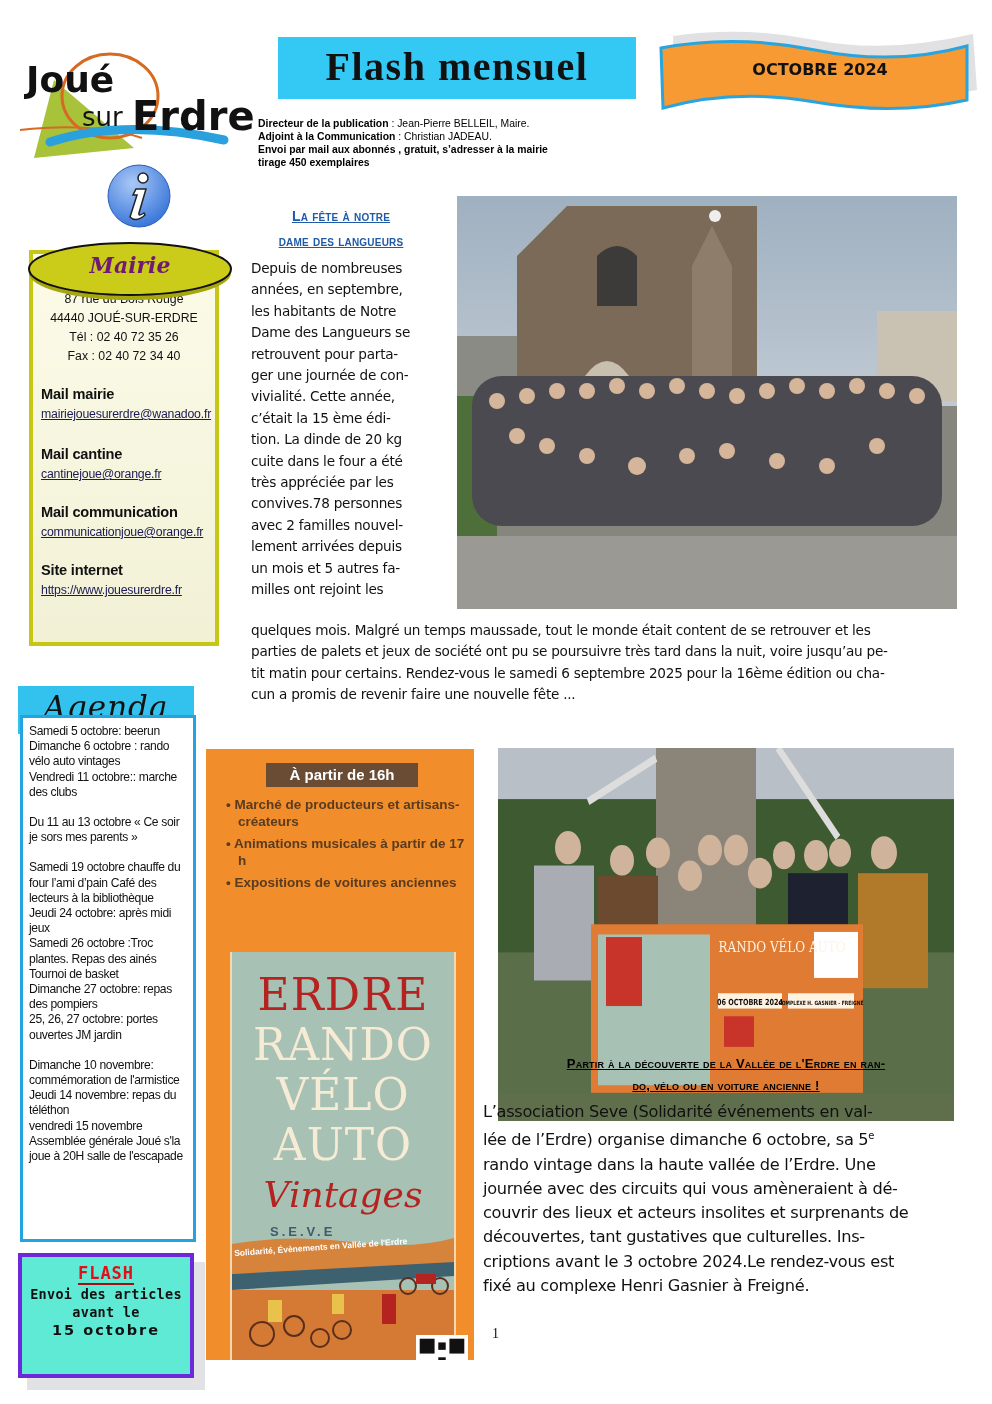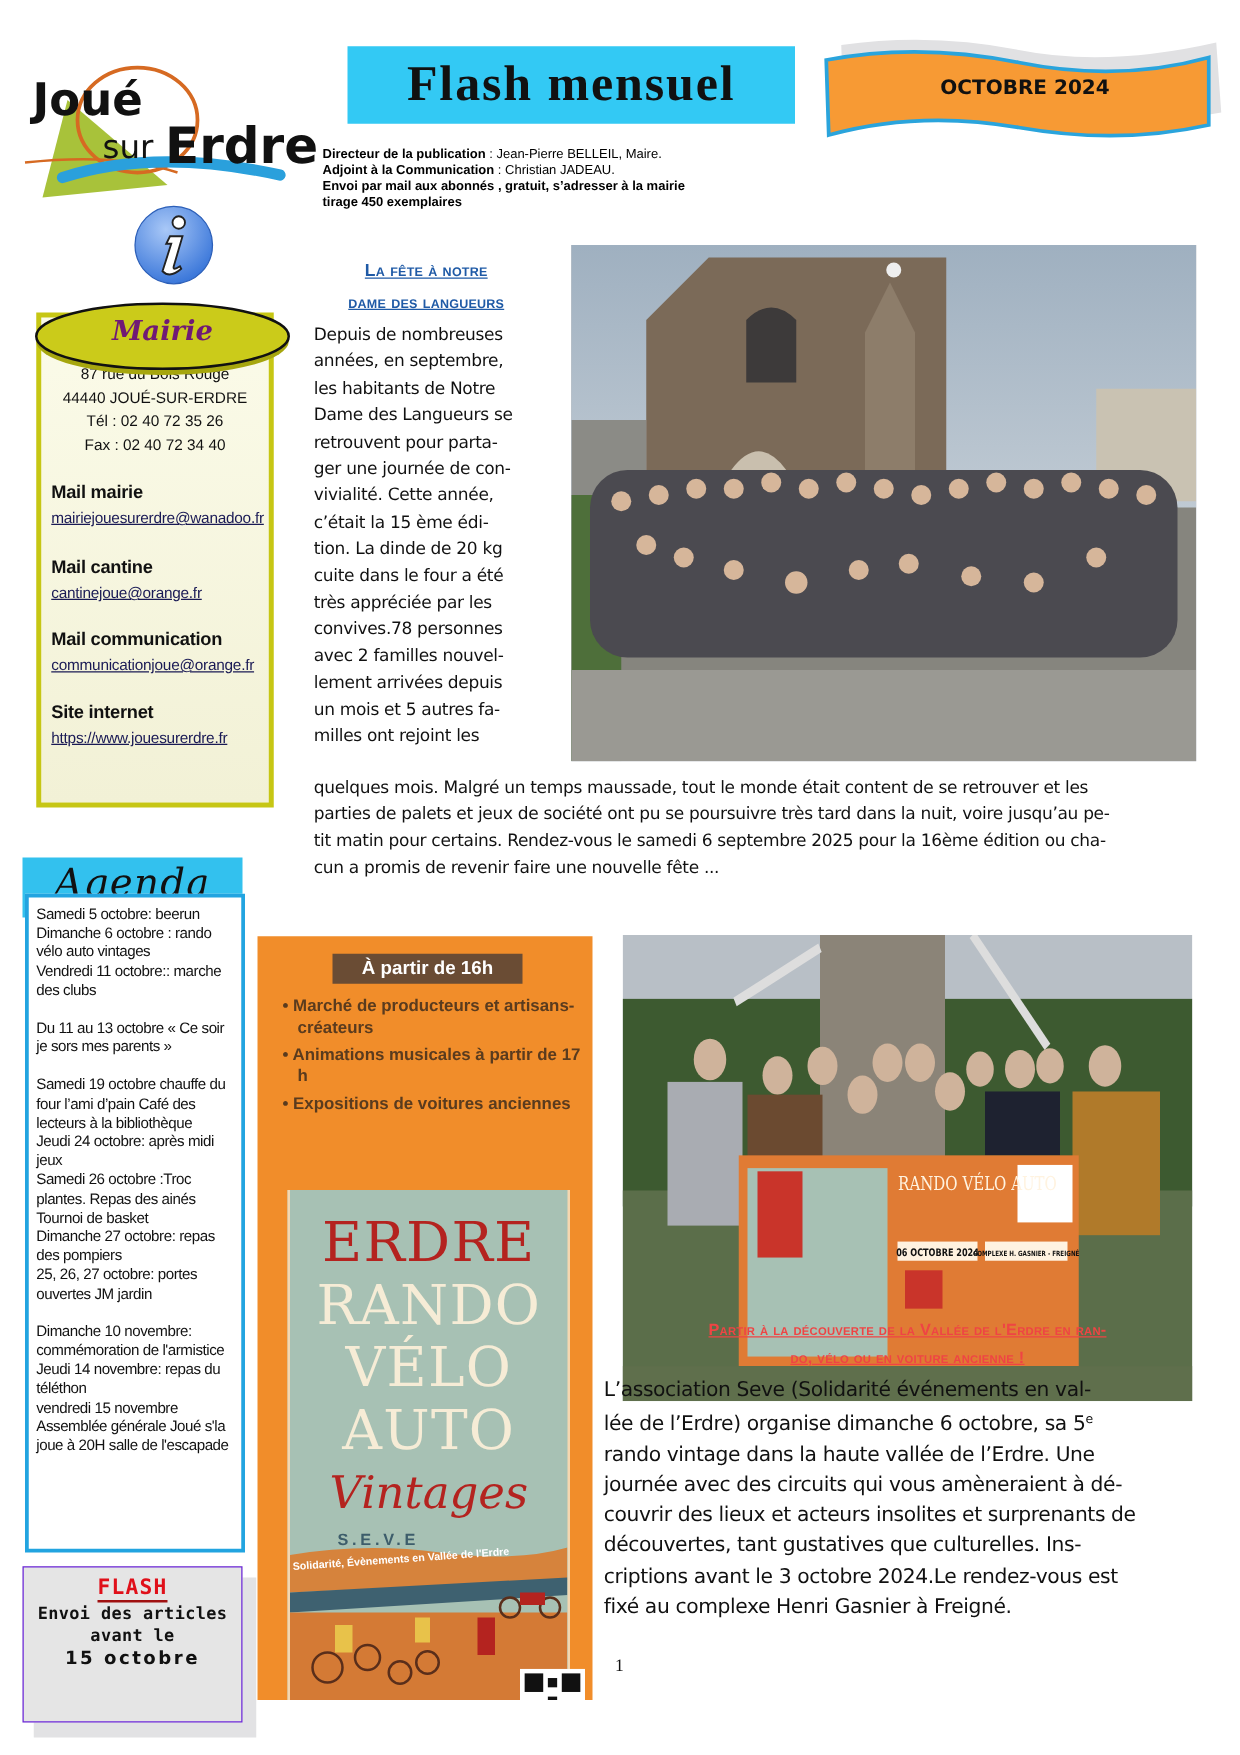--- a/index.html
+++ b/index.html
@@ -45,21 +45,21 @@
   #agenda-head { left: 18px; top: 659px; width: 176px; height: 48px; background: #33c1ee; margin-top: 27px; }
   #agenda-title { position: absolute; left: 0; right: 0; top: 3px; text-align: center; font-family: "DejaVu Serif", serif;
     font-style: italic; font-size: 31px; color: #111; letter-spacing: 1px; }
   #agenda-box { left: 20px; top: 715px; width: 176px; height: 527px; border: 3px solid #22a4e0; box-sizing: border-box; background: #fff; }
   #agenda-list { position: absolute; left: 6px; top: 6px; width: 162px; font-size: 12.1px; line-height: 15.2px; color: #111; letter-spacing: -0.35px; }
   #agenda-list .u { }
   #agenda-list .gap { height: 15px; }
 
   
   #flash-shadow { left: 27px; top: 1262px; width: 178px; height: 128px; background: #e2e2e4; }
-  #flash-box { left: 18px; top: 1253px; width: 176px; height: 125px; background: #e5e5e5; border: 1px solid #6d28d9; box-sizing: border-box; text-align: center; }
+  #flash-box { left: 18px; top: 1253px; width: 176px; height: 125px; background: #5eead4; border: 4px solid #6d28d9; box-sizing: border-box; text-align: center; }
   #flash-title { display: inline-block; margin-top: 6px; font-family: "DejaVu Sans Mono", monospace; font-weight: bold; font-size: 17px;
     color: #e0101a; border-bottom: 2px solid #a01010; letter-spacing: 1px; line-height: 20px; }
   .flash-line { font-family: "DejaVu Sans Mono", monospace; font-weight: bold; font-size: 13.5px; line-height: 18px; color: #111; letter-spacing: 0.3px; }
   .flash-date { font-family: "DejaVu Sans", sans-serif; font-weight: bold; font-size: 14.5px; line-height: 18px; color: #111; letter-spacing: 2px; }
 
   
   #a1-title { left: 248px; top: 204px; width: 186px; text-align: center; font-family: "Liberation Sans", sans-serif; font-weight: bold;
     font-size: 14px; line-height: 25px; color: #1f5aa6; text-decoration: underline; font-variant: small-caps; letter-spacing: 0.2px; }
   #a1-col { left: 251px; top: 258px; width: 186px; font-family: "DejaVu Sans", sans-serif; font-size: 13.6px; line-height: 21.4px; color: #111; letter-spacing: -0.25px; }
   #a1-wide { left: 251px; top: 620px; width: 720px; font-family: "DejaVu Sans", sans-serif; font-size: 13.6px; line-height: 21.4px; color: #111; letter-spacing: -0.25px; }
@@ -79,21 +79,21 @@
   #poster-inner { position: absolute; left: 24px; top: 203px; width: 222px; height: 408px; background: #a7c1b4; border-left: 2px solid #f5d7b0; border-right: 2px solid #f5d7b0; overflow: hidden; }
   .poster-word { position: absolute; left: 0; right: 0; text-align: center; font-family: "DejaVu Serif", serif; font-size: 44px; line-height: 46px; letter-spacing: 1px; }
   #poster-vintage { position: absolute; left: 0; right: 0; top: 222px; text-align: center; font-family: "DejaVu Serif", serif; font-style: italic; font-size: 36px; color: #b4231f; }
   #poster-seve { position: absolute; left: 38px; top: 272px; font-weight: bold; font-size: 13px; color: #3d5d6b; letter-spacing: 3px; }
   #poster-sub { position: absolute; left: 2px; top: 290px; font-size: 8.5px; color: #fff; font-weight: bold; transform: rotate(-4deg); white-space: nowrap; }
   #poster-scene { position: absolute; left: 0; top: 282px; width: 222px; height: 126px; }
   #poster-qr { position: absolute; left: 208px; top: 586px; width: 56px; height: 52px; }
 
   
   #a2-title { left: 482px; top: 1053px; width: 488px; text-align: center; font-family: "Liberation Sans", sans-serif; font-weight: bold;
-    font-size: 13px; line-height: 22px; color: #ef4444; text-decoration: underline; font-variant: small-caps; letter-spacing: 0.2px; }
+    font-size: 13px; line-height: 22px; color: #000000; text-decoration: underline; font-variant: small-caps; letter-spacing: 0.2px; }
   #a2-body { left: 483px; top: 1100px; width: 490px; font-family: "DejaVu Sans", sans-serif; font-size: 16.2px; line-height: 24.2px; color: #111; letter-spacing: -0.3px; }
   #a2-body sup { font-size: 10px; }
 
   #page-number { left: 492px; top: 1326px; font-family: "Liberation Serif", serif; font-size: 14px; color: #111; }
 </style>
 </head>
 <body>
 
 <div id="logo" class="abs">
   <svg viewBox="0 0 240 126">

